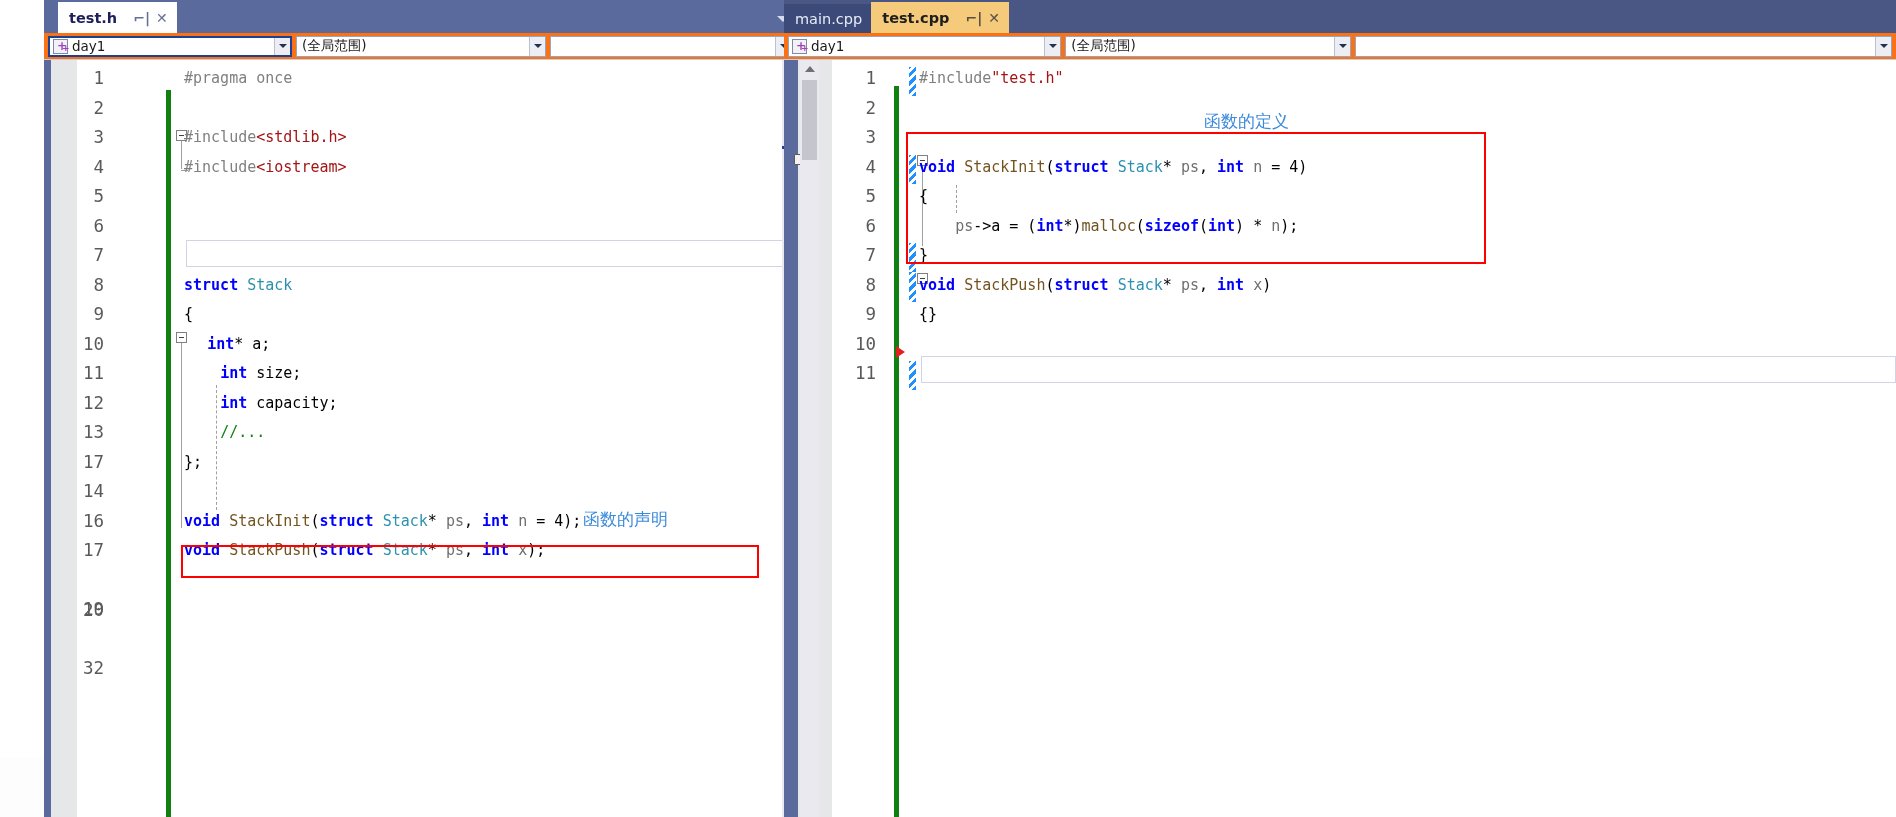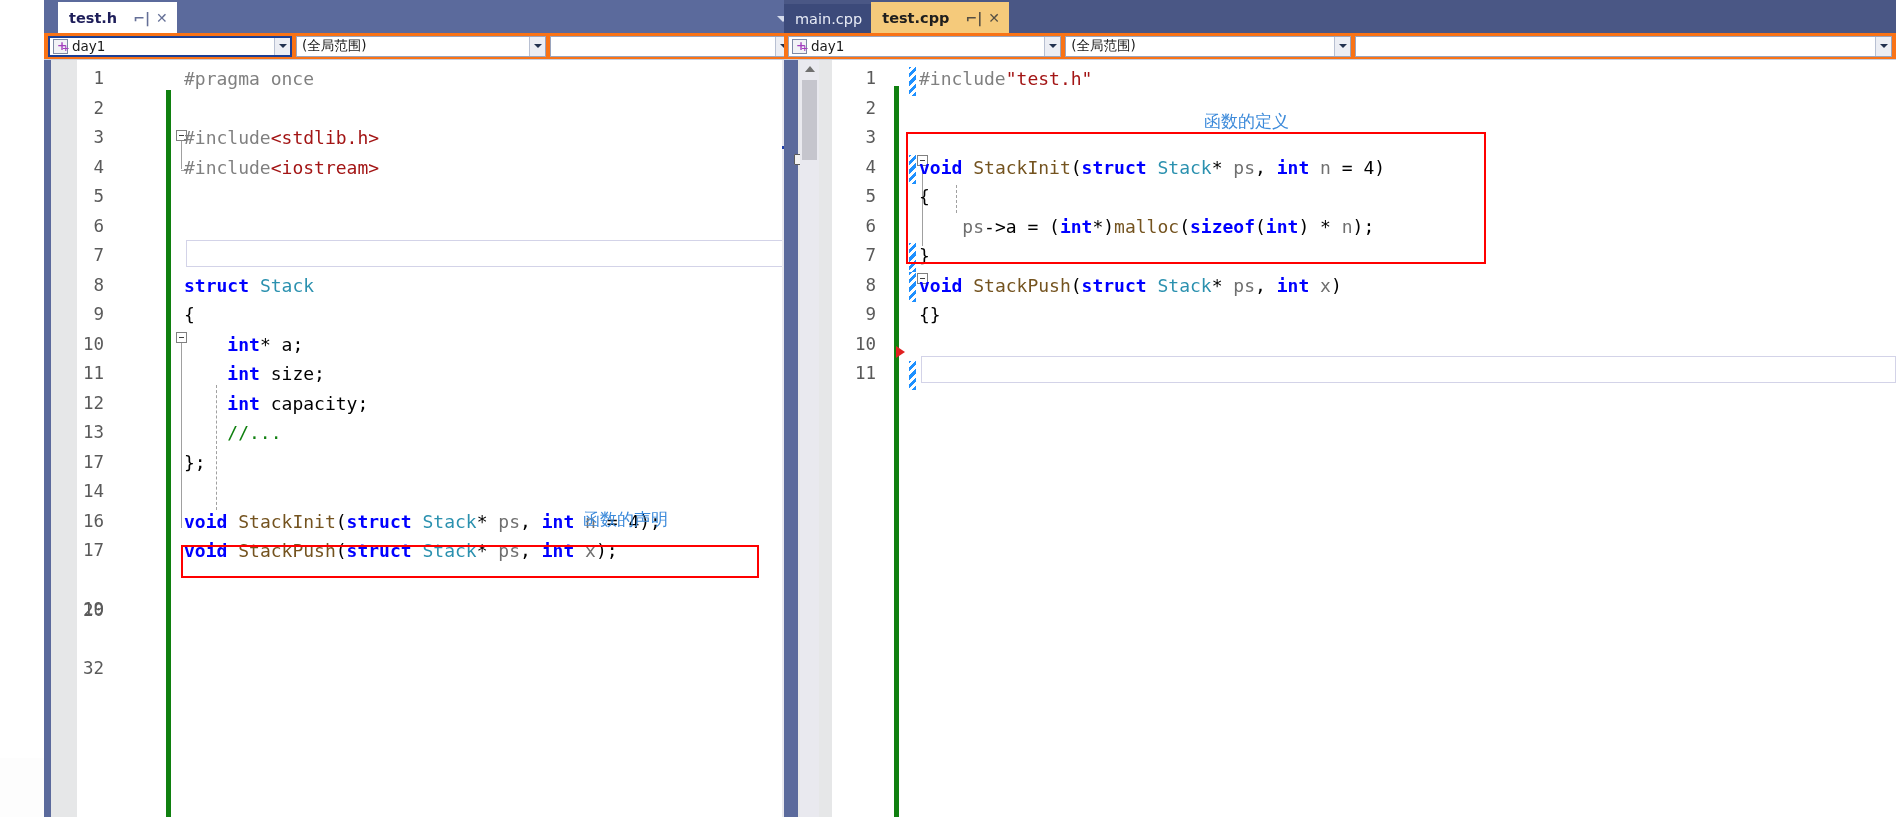--- a/index.html
+++ b/index.html
@@ -232,21 +232,21 @@
   .chg-stripe {
     position: absolute;
     width: 7px;
     background: repeating-linear-gradient(-45deg,#1e90ff 0 3px,#ffffff 3px 6px);
   }
 
   .codetext {
     position: absolute;
     white-space: pre;
     font-family: "DejaVu Sans Mono", monospace;
-    font-size: 18px;
+    font-size: 15px;
   }
 
   
   .k      { color: #0000ff; font-weight: bold; }
   .pp     { color: #808080; }
   .str    { color: #a31515; }
   .type   { color: #2b91af; }
   .func   { color: #74531f; }
   .ident  { color: #6f6f6f; }
   .plain  { color: #000000; }
@@ -436,21 +436,21 @@
       <div class="code-surface" id="left-lines">
           <div class="ln-row" style="position: absolute; left: 0px; right: 0px; top: 4px;"><span class="lnum lnum-l">1</span><span class="codetext" style="left: 140px;"><span class="pp">#pragma once</span></span></div>
           <div class="ln-row" style="position: absolute; left: 0px; right: 0px; top: 33.5px;"><span class="lnum lnum-l">2</span><span class="codetext" style="left: 140px;"></span></div>
           <div class="ln-row" style="position: absolute; left: 0px; right: 0px; top: 63px;"><span class="lnum lnum-l">3</span><span class="codetext" style="left: 140px;"><span class="pp">#include</span><span class="str">&lt;stdlib.h&gt;</span></span></div>
           <div class="ln-row" style="position: absolute; left: 0px; right: 0px; top: 92.5px;"><span class="lnum lnum-l">4</span><span class="codetext" style="left: 140px;"><span class="pp">#include</span><span class="str">&lt;iostream&gt;</span></span></div>
           <div class="ln-row" style="position: absolute; left: 0px; right: 0px; top: 122px;"><span class="lnum lnum-l">5</span><span class="codetext" style="left: 140px;"></span></div>
           <div class="ln-row" style="position: absolute; left: 0px; right: 0px; top: 151.5px;"><span class="lnum lnum-l">6</span></div>
           <div class="ln-row" style="position: absolute; left: 0px; right: 0px; top: 181px;"><span class="lnum lnum-l">7</span><span class="codetext" style="left: 140px;"></span></div>
           <div class="ln-row" style="position: absolute; left: 0px; right: 0px; top: 210.5px;"><span class="lnum lnum-l">8</span><span class="codetext" style="left: 140px;"><span class="k">struct</span><span class="plain"> </span><span class="type">Stack</span></span></div>
           <div class="ln-row" style="position: absolute; left: 0px; right: 0px; top: 240px;"><span class="lnum lnum-l">9</span><span class="codetext" style="left: 140px;"><span class="plain">{</span></span></div>
-          <div class="ln-row" style="position: absolute; left: 0px; right: 0px; top: 269.5px;"><span class="lnum lnum-l">10</span><span class="codetext" style="left: 140px;"><span class="plain">    </span><span class="k">int</span><span class="plain">* a;</span></span></div>
+          <div class="ln-row" style="position: absolute; left: 0px; right: 0px; top: 269.5px;"><span class="lnum lnum-l">10</span><span class="codetext" style="left: 127px;"><span class="plain">    </span><span class="k">int</span><span class="plain">* a;</span></span></div>
           <div class="ln-row" style="position: absolute; left: 0px; right: 0px; top: 299px;"><span class="lnum lnum-l">11</span><span class="codetext" style="left: 140px;"><span class="plain">    </span><span class="k">int</span><span class="plain"> size;</span></span></div>
           <div class="ln-row" style="position: absolute; left: 0px; right: 0px; top: 328.5px;"><span class="lnum lnum-l">12</span><span class="codetext" style="left: 140px;"><span class="plain">    </span><span class="k">int</span><span class="plain"> capacity;</span></span></div>
           <div class="ln-row" style="position: absolute; left: 0px; right: 0px; top: 358px;"><span class="lnum lnum-l">13</span><span class="codetext" style="left: 140px;"><span class="plain">    </span><span class="cmt">//...</span></span></div>
           <div class="ln-row" style="position: absolute; left: 0px; right: 0px; top: 387.5px;"><span class="lnum lnum-l">17</span><span class="codetext" style="left: 140px;"><span class="plain">};</span></span></div>
           <div class="ln-row" style="position: absolute; left: 0px; right: 0px; top: 417px;"><span class="lnum lnum-l">14</span><span class="codetext" style="left: 140px;"></span></div>
           <div class="ln-row" style="position: absolute; left: 0px; right: 0px; top: 446.5px;"><span class="lnum lnum-l">16</span><span class="codetext" style="left: 140px;"><span class="k">void</span><span class="plain"> </span><span class="func">StackInit</span><span class="plain">(</span><span class="k">struct</span><span class="plain"> </span><span class="type">Stack</span><span class="plain">* </span><span class="ident">ps</span><span class="plain">, </span><span class="k">int</span><span class="plain"> </span><span class="ident">n</span><span class="plain"> = 4);</span></span></div>
           <div class="ln-row" style="position: absolute; left: 0px; right: 0px; top: 476px;"><span class="lnum lnum-l">17</span><span class="codetext" style="left: 140px;"><span class="k">void</span><span class="plain"> </span><span class="func">StackPush</span><span class="plain">(</span><span class="k">struct</span><span class="plain"> </span><span class="type">Stack</span><span class="plain">* </span><span class="ident">ps</span><span class="plain">, </span><span class="k">int</span><span class="plain"> </span><span class="ident">x</span><span class="plain">);</span></span></div>
           <div class="ln-row" style="position: absolute; left: 0px; right: 0px; top: 535px;"><span class="lnum lnum-l">19</span><span class="codetext" style="left: 140px;"></span></div>
           <div class="ln-row" style="position: absolute; left: 0px; right: 0px; top: 536px;"><span class="lnum lnum-l">20</span><span class="codetext" style="left: 140px;"></span></div>
           <div class="ln-row" style="position: absolute; left: 0px; right: 0px; top: 594px;"><span class="lnum lnum-l">32</span><span class="codetext" style="left: 140px;"></span></div>

